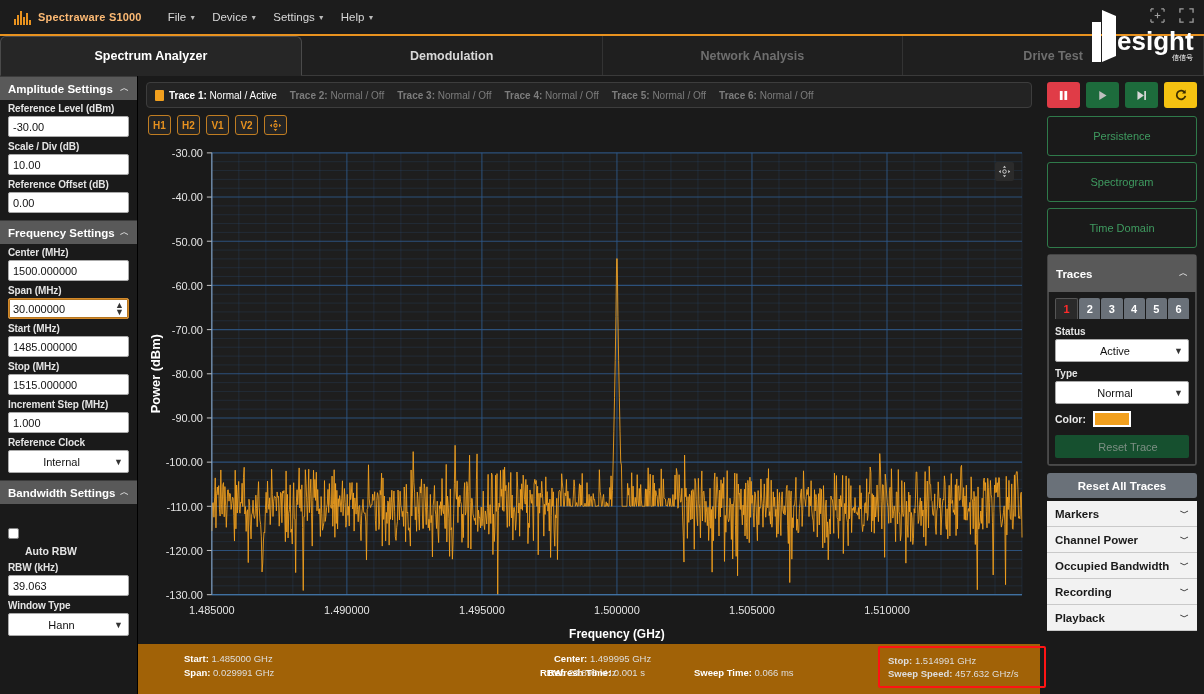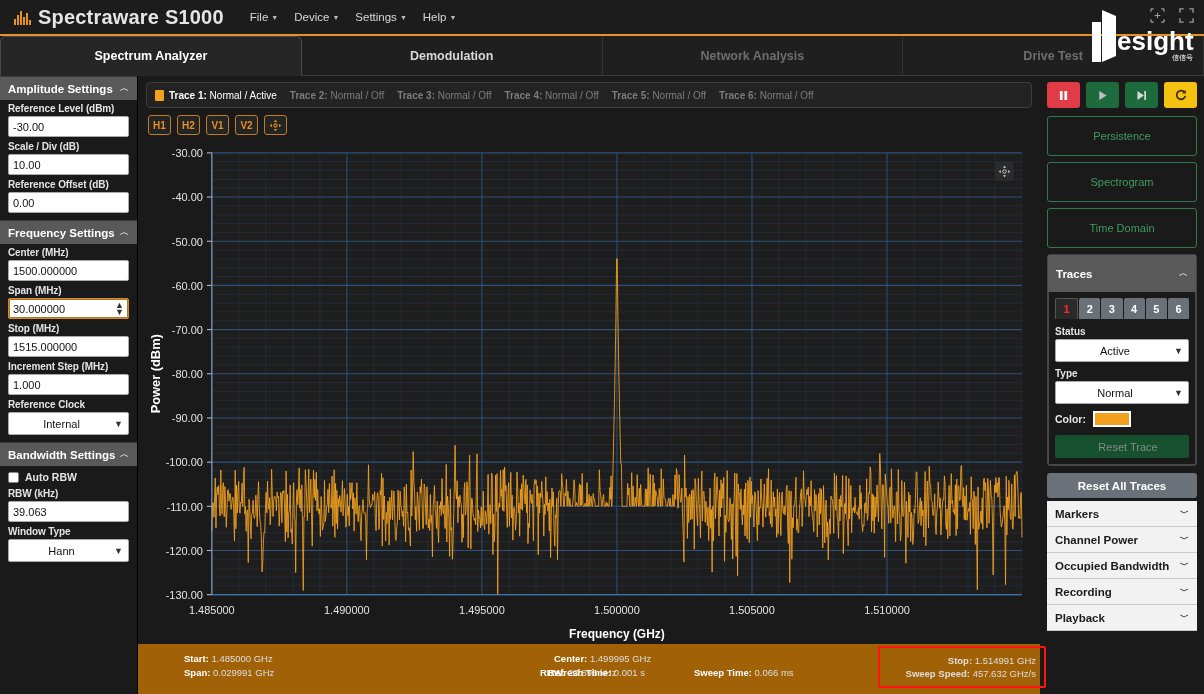--- a/index.html
+++ b/index.html
@@ -15,21 +15,21 @@
   
   .titlebar {
     height: 36px; background: #1c1c1c;
     border-bottom: 2px solid #e8921f;
     display: flex; align-items: center; padding: 0 10px;
     position: relative; flex: 0 0 36px;
   }
   .brand-logo { display: flex; align-items: flex-end; gap: 1px; height: 16px; margin-right: 7px; margin-left: 4px;}
   .brand-logo i { display: block; width: 2px; background: #e8921f; }
   .brand-name {
-    font-size: 20px; font-weight: bold; color: #e5e5e5;
+    font-size: 11px; font-weight: bold; color: #fdba74;
     letter-spacing: .2px; margin-right: 20px; white-space: nowrap;
   }
   .menubar { display: flex; gap: 4px; align-items: center; }
   .menu-item {
     font-size: 11.5px; color: #d8d8d8; padding: 3px 6px;
     cursor: default; white-space: nowrap;
   }
   .menu-caret { font-size: 7px; margin-left: 3px; color: #bbb; vertical-align: middle; }
   .win-controls { position: absolute; right: 10px; top: 8px; display: flex; gap: 14px; }
   .win-btn { width: 15px; height: 15px; opacity: .75; cursor: default; }
@@ -98,21 +98,21 @@
   }
   .sel-arrow {
     position: absolute; right: 6px; top: 50%; transform: translateY(-50%);
     font-size: 9px; color: #333; pointer-events: none;
   }
   .chk-row { display: flex; align-items: center; gap: 6px; padding: 5px 8px 2px 8px; }
   .chkbox {
     width: 11px; height: 11px; background: #fff; border: 1px solid #888;
     border-radius: 2px; flex: 0 0 11px;
   }
-  .chk-label { font-size: 10.5px; color: #e4e4e4; font-weight: bold; }
+  .chk-label { font-size: 10.5px; color: #e4e4e4; font-weight: bold; margin-top: 36px; }
 
   
   .center { flex: 1; min-width: 0; display: flex; flex-direction: column; background: #1a1a1a; }
   .trace-strip {
     margin: 6px 8px 0 8px; height: 26px; background: #232323;
     border: 1px solid #3d3d3d; border-radius: 4px;
     display: flex; align-items: center; gap: 13px; padding: 8px 8px;
   }
   .trace-chip { display: flex; align-items: center; gap: 5px; white-space: nowrap; }
   .trace-sw { width: 9px; height: 11px; border-radius: 1px; }
@@ -137,21 +137,21 @@
 
   
   .statusbar {
     height: 50px; flex: 0 0 50px; position: relative;
     font-size: 9.5px; color: #dedede; background: #a16207;
   }
   .stat { position: absolute; white-space: nowrap; }
   .stat b { font-weight: bold; color: #ffffff; }
   .stat-hl {
     position: absolute; border: 2px solid #ff1414; border-radius: 2px;
-    padding: 5px 8px; text-align: right;
+    padding: 5px 8px; text-align: left;
   }
   .stat-hl div { margin: 2px 0; }
 
   
   .rightpanel {
     width: 164px; flex: 0 0 164px; background: #1a1a1a;
     padding: 6px 7px 0 7px; overflow: hidden;
   }
   .transport { display: flex; gap: 6px; margin-bottom: 8px; }
   .tbtn {
@@ -296,20 +296,24 @@
       <div class="field">
         <label>Center (MHz)</label>
         <input class="inp" value="1500.000000" style="">
       </div>
       <div class="field">
         <label>Span (MHz)</label>
         <div class="spin-wrap">
           <input class="inp focused" value="30.000000" style="">
           <span class="spin">▲<br>▼</span>
         </div>
+      </div>
+      <div class="field">
+        <label>Start (MHz)</label>
+        <input class="inp" value="1485.000000" style="">
       </div>
       <div class="field">
         <label>Stop (MHz)</label>
         <input class="inp" value="1515.000000" style="">
       </div>
       <div class="field">
         <label>Increment Step (MHz)</label>
         <input class="inp" value="1.000" style="">
       </div>
       <div class="field">

